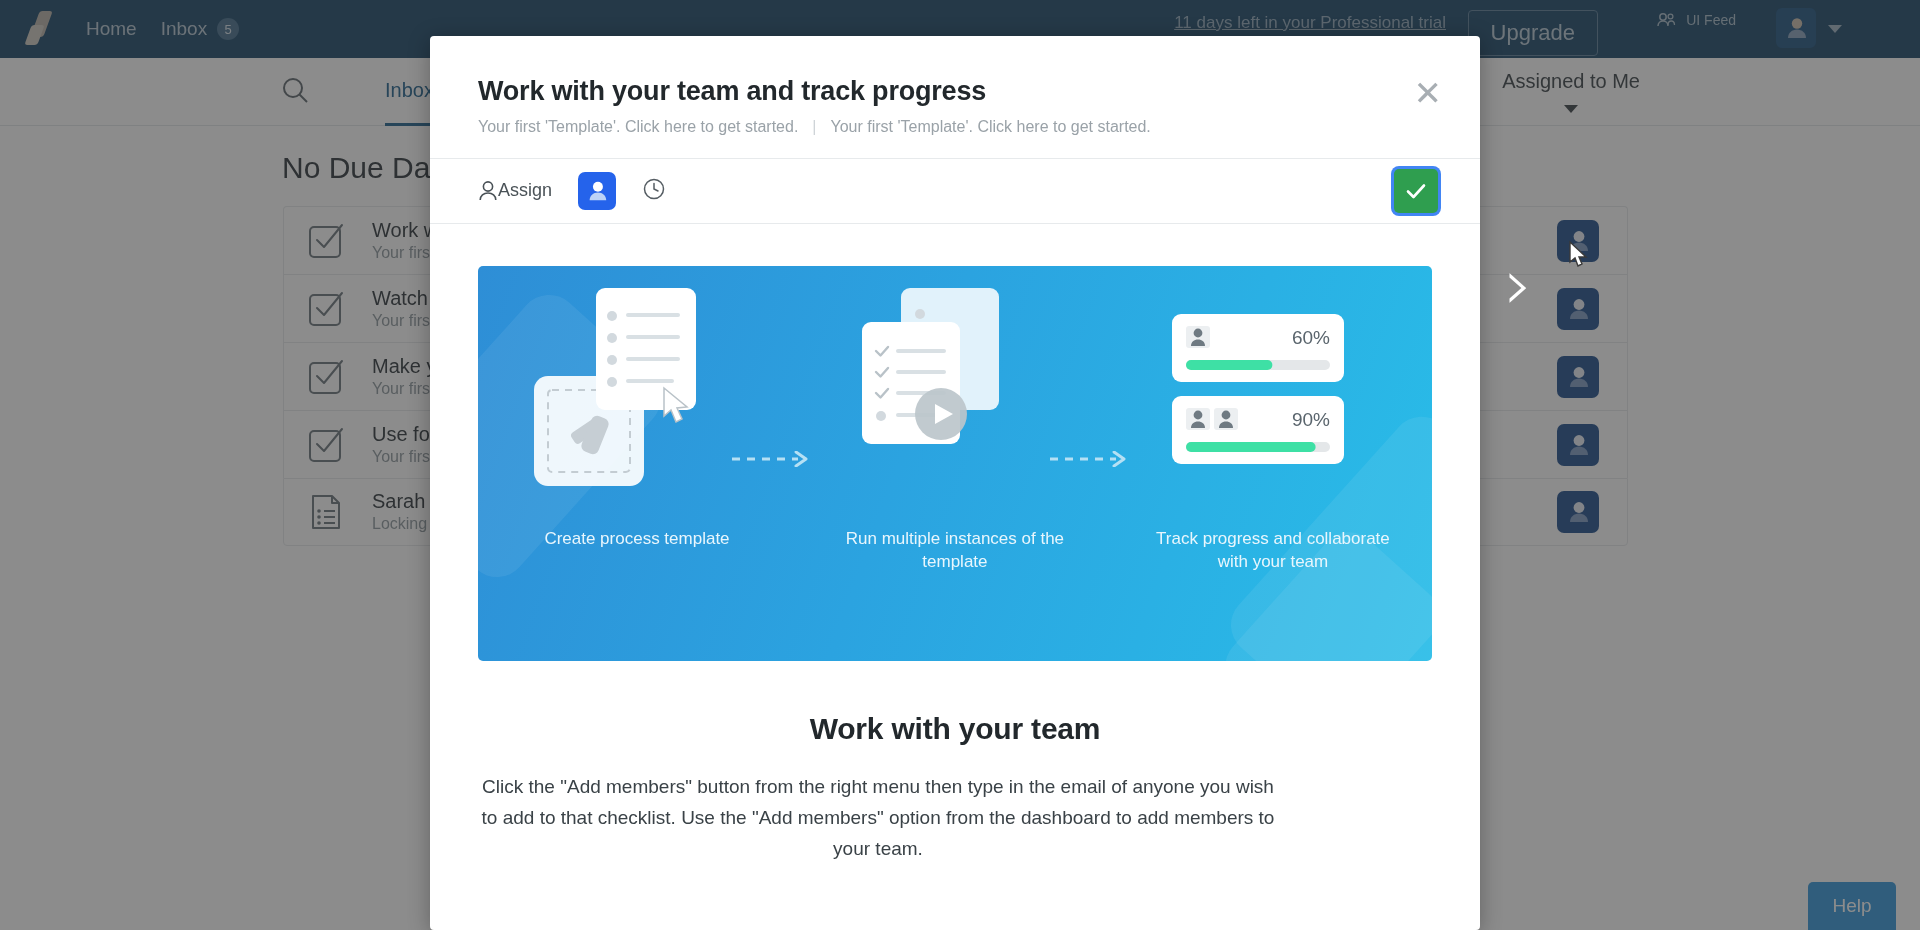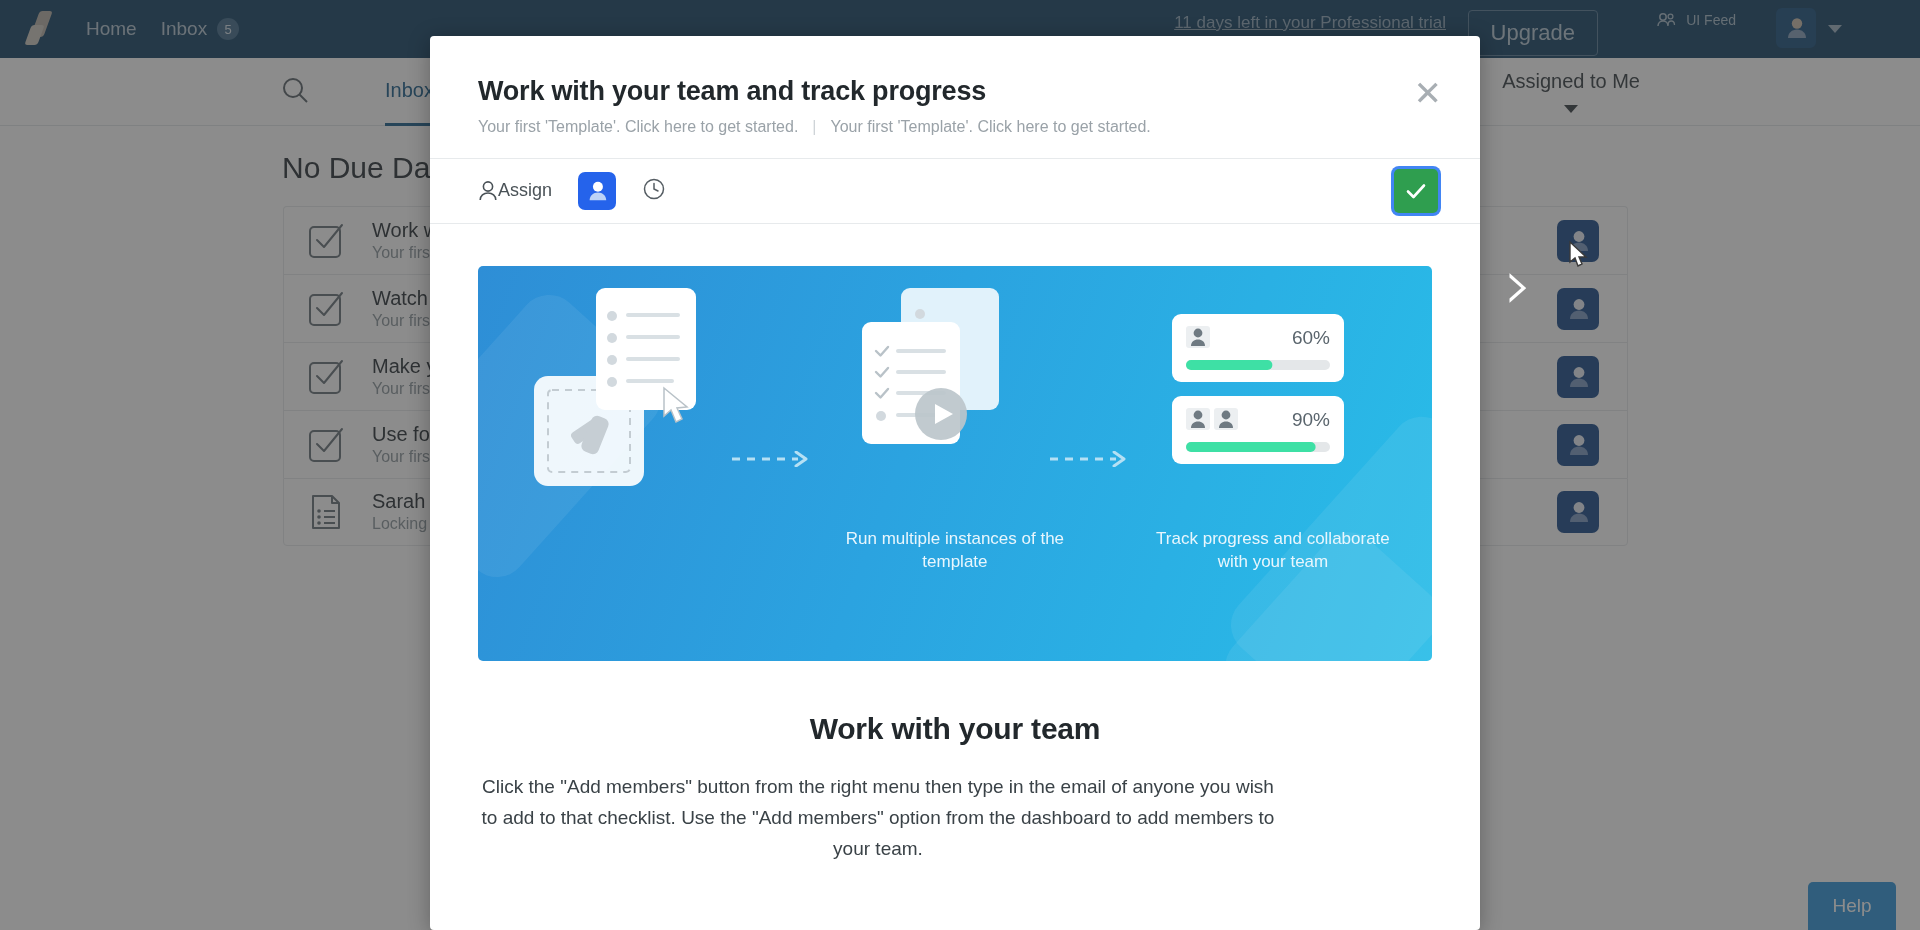--- a/index.html
+++ b/index.html
@@ -418,20 +418,21 @@
           <rect x="148" y="91" width="54" height="4" rx="2" fill="#d9e0e4"></rect>
           <circle cx="134" cy="116" r="5" fill="#d2d9de"></circle>
           <rect x="148" y="113" width="48" height="4" rx="2" fill="#d9e0e4"></rect>
         </g>
         <path d="M186 122 L186 150 L193 144 L198 156 L204 153 L199 142 L209 141 Z" fill="#fff" stroke="#b9c2c8" stroke-width="1.5"></path>
       </svg>
       <svg class="arrow-dashed" style="left:252px;" viewBox="0 0 84 16">
         <line x1="2" y1="8" x2="68" y2="8" stroke="#b5e0f4" stroke-width="3" stroke-dasharray="8 7"></line>
         <path d="M66 1 L76 8 L66 15" fill="none" stroke="#b5e0f4" stroke-width="3" stroke-linecap="round" stroke-linejoin="round"></path>
       </svg>
+      <div class="panel-caption">Create process template</div>
     </div>
 
     <div class="panel" id="panel-2">
       <svg width="350" height="270" viewBox="0 0 350 270" style="position:absolute;left:0;top:0;">
         <rect x="105" y="22" width="98" height="122" rx="9" fill="#ffffff" opacity="0.86"></rect>
         <circle cx="124" cy="48" r="5" fill="#d2d9de"></circle>
         <rect x="66" y="56" width="98" height="122" rx="9" fill="#ffffff"></rect>
         <g stroke="#b9c2c8" stroke-width="2.4" fill="none" stroke-linecap="round" stroke-linejoin="round">
           <path d="M80 85 L84.5 89.5 L92 81"></path>
           <path d="M80 106 L84.5 110.5 L92 102"></path>

